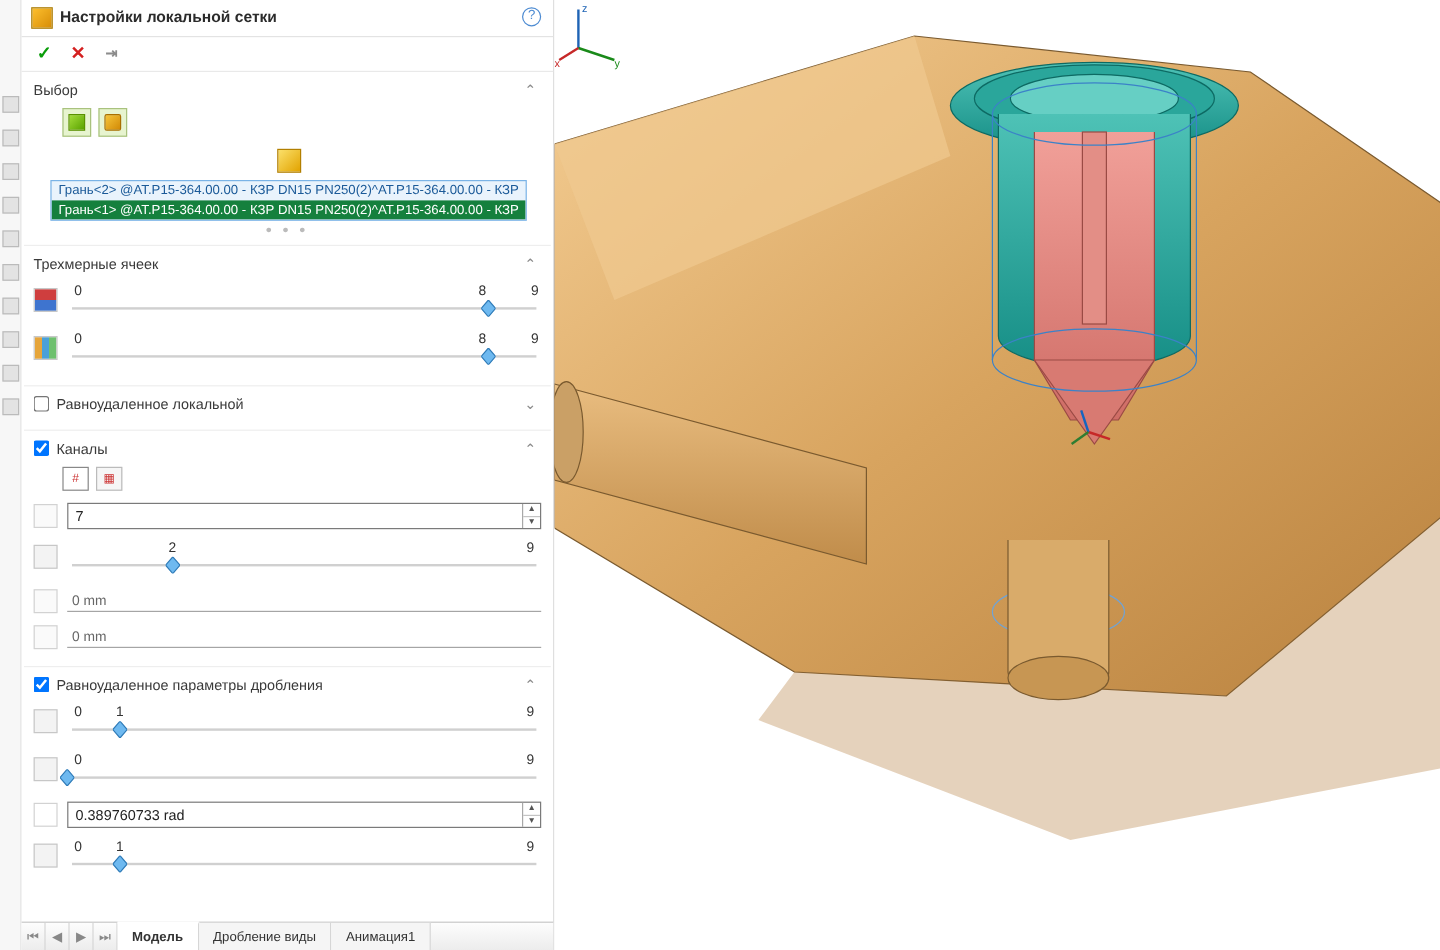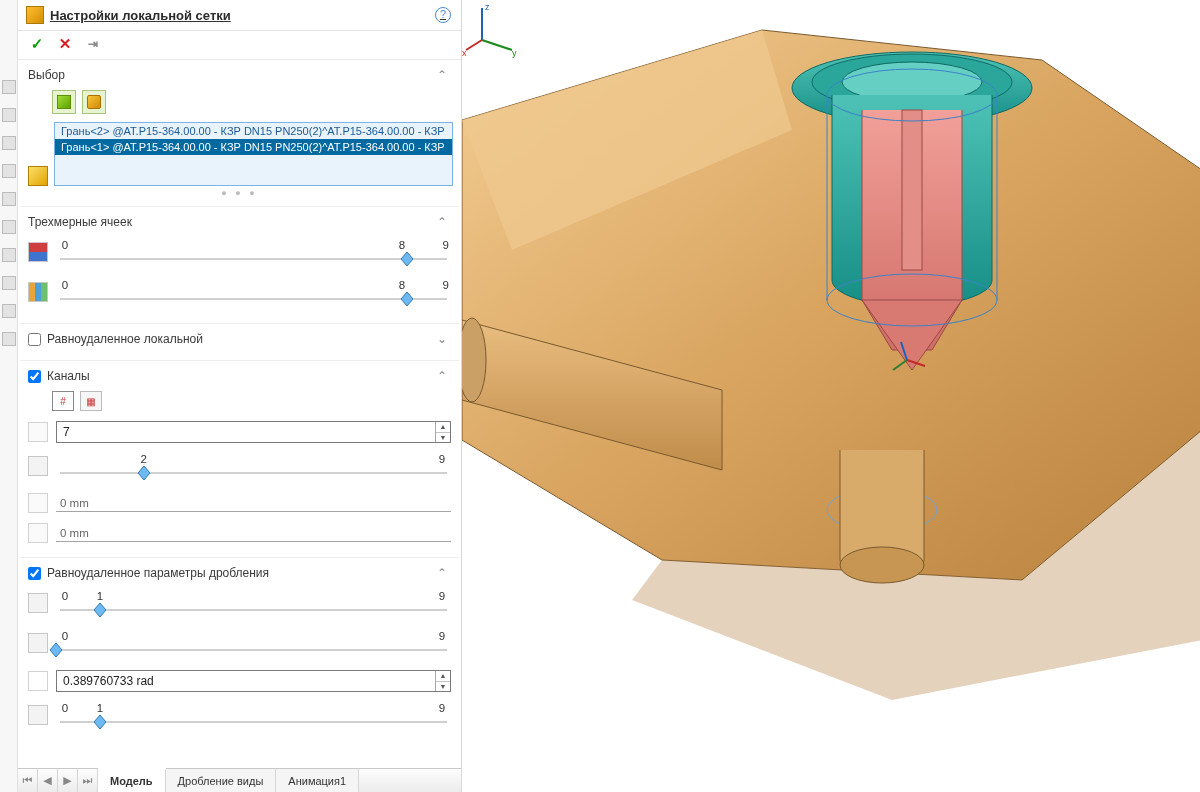--- a/index.html
+++ b/index.html
@@ -2,46 +2,46 @@
 <html><head>
 <meta charset="utf-8">
 <style>
   * { box-sizing: border-box; margin: 0; padding: 0; font-family: "Segoe UI", Tahoma, sans-serif; }
   body { width: 1200px; height: 792px; overflow: hidden; background: #fff; display: flex; }
   
   .lstrip { width: 18px; background: #f7f7f7; border-right: 1px solid #e0e0e0; display:flex; flex-direction:column; align-items:center; padding-top:80px; gap:14px; }
   .lstrip .ic { width:14px; height:14px; background:#e3e3e3; border:1px solid #bbb; }
   
   .panel { width: 444px; height:100%; background:#fff; border-right:1px solid #d8d8d8; display:flex; flex-direction:column; font-size:11.5px; color:#333; }
-  .panel-header { display:flex; align-items:center; padding:6px 10px 6px 8px; border-bottom:1px solid #e3e3e3;text-decoration:underline; }
+  .panel-header { display:flex; padding:6px 10px 6px 8px; border-bottom:1px solid #e3e3e3; }
   .panel-header .glogo { width:18px; height:18px; margin-right:6px; display:inline-block; background: linear-gradient(135deg,#fdbf2d,#d78d07); border:1px solid #aa7a00; }
   .panel-header .title { font-weight:600; font-size:13px; color:#2b2b2b; flex:1; }
   .panel-header .help { width:16px;height:16px;border-radius:50%;border:1.5px solid #4d8bd2;color:#4d8bd2;font-size:11px;line-height:13px;text-align:center;cursor:pointer; }
   .panel-actions { display:flex; align-items:center; gap:10px; padding:4px 10px 6px 10px; border-bottom:1px solid #e9e9e9; }
   .act { width:18px;height:18px;display:flex;align-items:center;justify-content:center;cursor:pointer;font-size:15px;font-weight:bold; }
   .act.ok { color:#0a9d0a; }
   .act.no { color:#d42020; }
   .act.pin { color:#8c8c8c; font-size:12px; }
   .panel-body { flex:1; overflow:auto; padding:0 2px 4px 2px; }
   
   .section { border-bottom:1px solid #eee; padding:4px 6px 8px 6px; }
-  .sec-head { display:flex; align-items:flex-end; padding:4px 2px 6px 2px; color:#3a3a3a; font-size:12px; }
+  .sec-head { display:flex; align-items:flex-start; padding:4px 2px 6px 2px; color:#3a3a3a; font-size:12px; }
   .sec-head .chev { margin-left:auto; color:#8a8a8a; font-size:12px; padding:0 4px; cursor:pointer; }
   .sec-head input[type=checkbox]{ margin-right:6px; }
   
   .sel-icons { display:flex; gap:6px; padding:2px 0 8px 26px; }
   .sel-icons .bx { width:24px;height:24px;border:1px solid #a9c27e;background:#e7f4cf;display:flex;align-items:center;justify-content:center;cursor:pointer; }
   .sel-icons .bx span{ width:14px;height:14px;display:block; }
   .bx.body span{ background:linear-gradient(135deg,#a3dd3a,#5aa200);border:1px solid #5a9200; }
   .bx.face span{ background:linear-gradient(135deg,#f6c53a,#d28a06);border:1px solid #a96f00;border-radius:2px; }
-  .sel-list-wrap { display:flex; align-items:flex-end; gap:6px; padding-left:2px; }
+  .sel-list-wrap { display:flex; align-items:center; gap:6px; padding-left:2px;flex-direction:column; }
   .sel-list-wrap .side-ic { width:20px;height:20px;background:linear-gradient(135deg,#fbe06a,#e2a300);border:1px solid #b27f00;margin-top:2px; }
   .sel-list { flex:1; border:1px solid #7ab3e6; background:#e9f3fc; font-size:11px; color:#12487f; height:64px; overflow:hidden; }
   .sel-list .row { padding:2px 6px; white-space:nowrap; overflow:hidden; text-overflow:ellipsis; color:#1b5a98; }
-  .sel-list .row.sel { background:#0369a1; color:#fff; }
+  .sel-list .row.sel { background:#15803d; color:#fff; }
   .sel-grip { text-align:center;color:#bbb;font-size:9px;letter-spacing:3px;padding-top:2px; }
   
   .slider-block { display:flex; align-items:center; gap:8px; padding:4px 2px 10px 2px; }
   .slider-block .rico { width:20px;height:20px;border:1px solid #c7c7c7;background:#fff; display:flex; }
   .rico.r1 { background:linear-gradient(to bottom,#cf3e3e 50%,#3e74cf 50%); }
   .rico.r2 { background:linear-gradient(to right,#e6a53a 33%,#4aa0d8 33% 66%,#6ec06e 66%); }
   .rico.small { background:#f3f3f3; }
   .slider-main { flex:1; position:relative; }
   .slider-vals { display:flex; justify-content:space-between; font-size:11.5px; color:#333; padding:0 2px 2px 2px; }
   .slider-vals .v { min-width:14px; text-align:center; }

